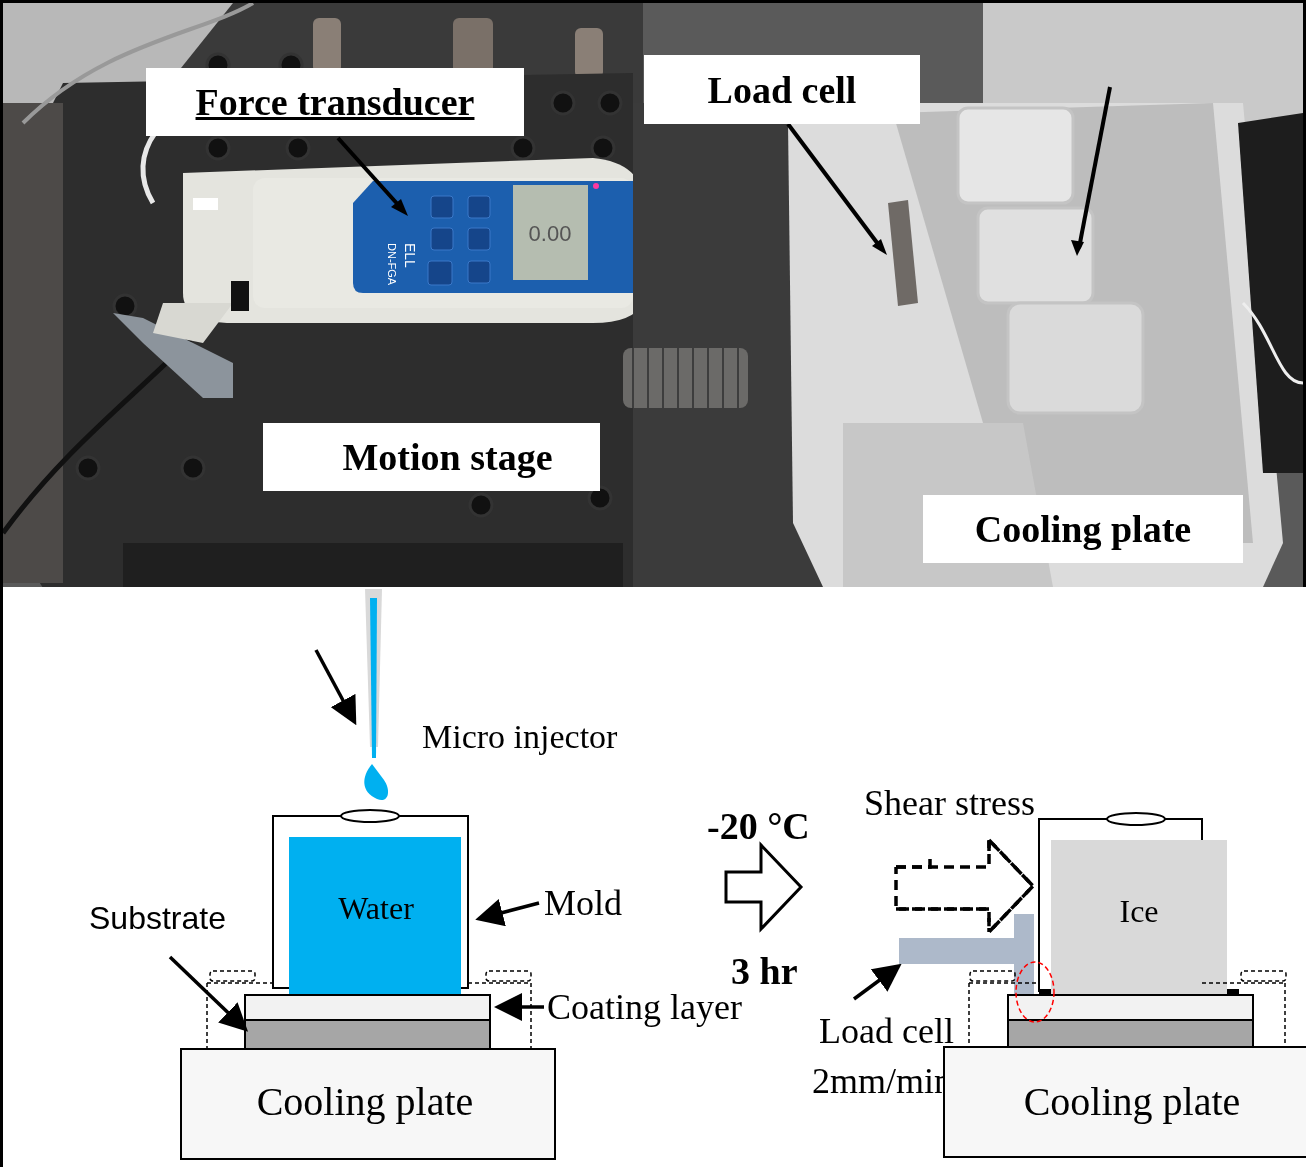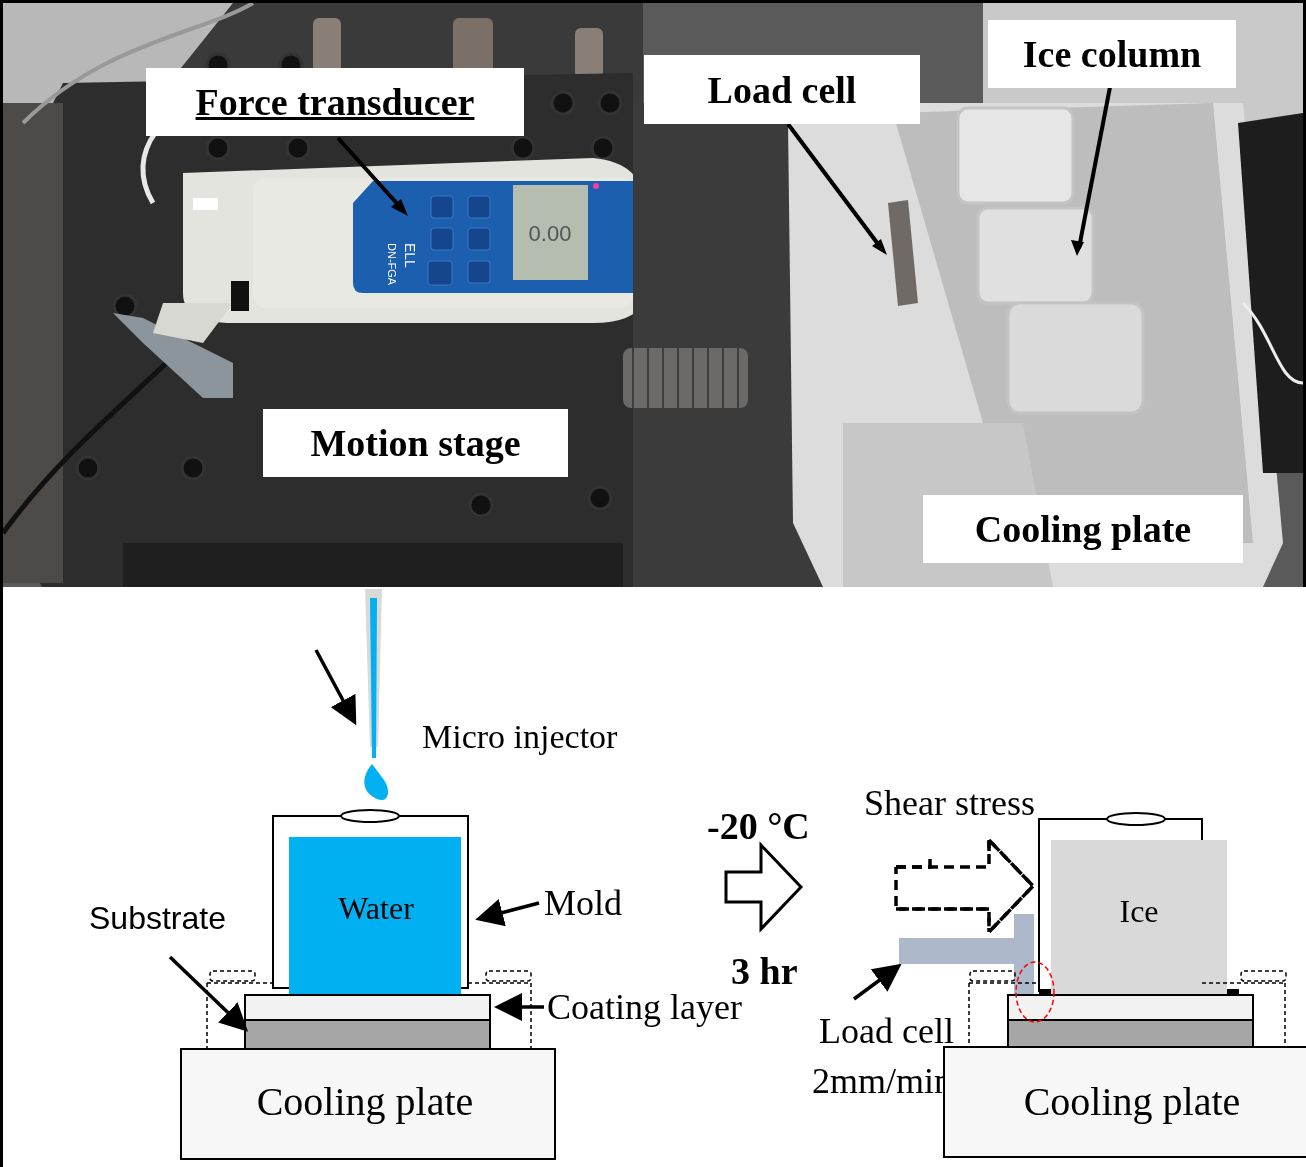--- a/index.html
+++ b/index.html
@@ -115,22 +115,21 @@
       </g>
       <g fill="#000">
         <polygon points="405,213 388,204 398,196"></polygon>
         <polygon points="884,252 869,243 878,236"></polygon>
         <polygon points="1074,253 1068,237 1081,239"></polygon>
       </g>
     </svg>
 
     <div class="lbl" style="left:143px; top:65px; width:378px; height:68px;text-decoration:underline;">Force transducer</div>
     <div class="lbl" style="left:641px; top:52px; width:276px; height:69px;">Load cell</div>
-    <div class="lbl" style="left:985px; top:17px; width:248px; height:68px;">Ice column</div>
-    <div class="lbl" style="left:260px; top:406px; width:305px; height:68px;">Motion stage</div>
+    <div class="lbl" style="left:260px; top:420px; width:305px; height:68px;padding-left:32px;">Motion stage</div>
     <div class="lbl" style="left:920px; top:492px; width:320px; height:68px;">Cooling plate</div>
   </div>
 
   <div id="schematic">
     <svg width="1300" height="576" viewBox="0 0 1300 576">
       <defs>
         <marker id="ah" markerWidth="8" markerHeight="8" refX="6" refY="4" orient="auto" markerUnits="strokeWidth">
           <path d="M0,0 L8,4 L0,8 Z" fill="#000"></path>
         </marker>
       </defs>

